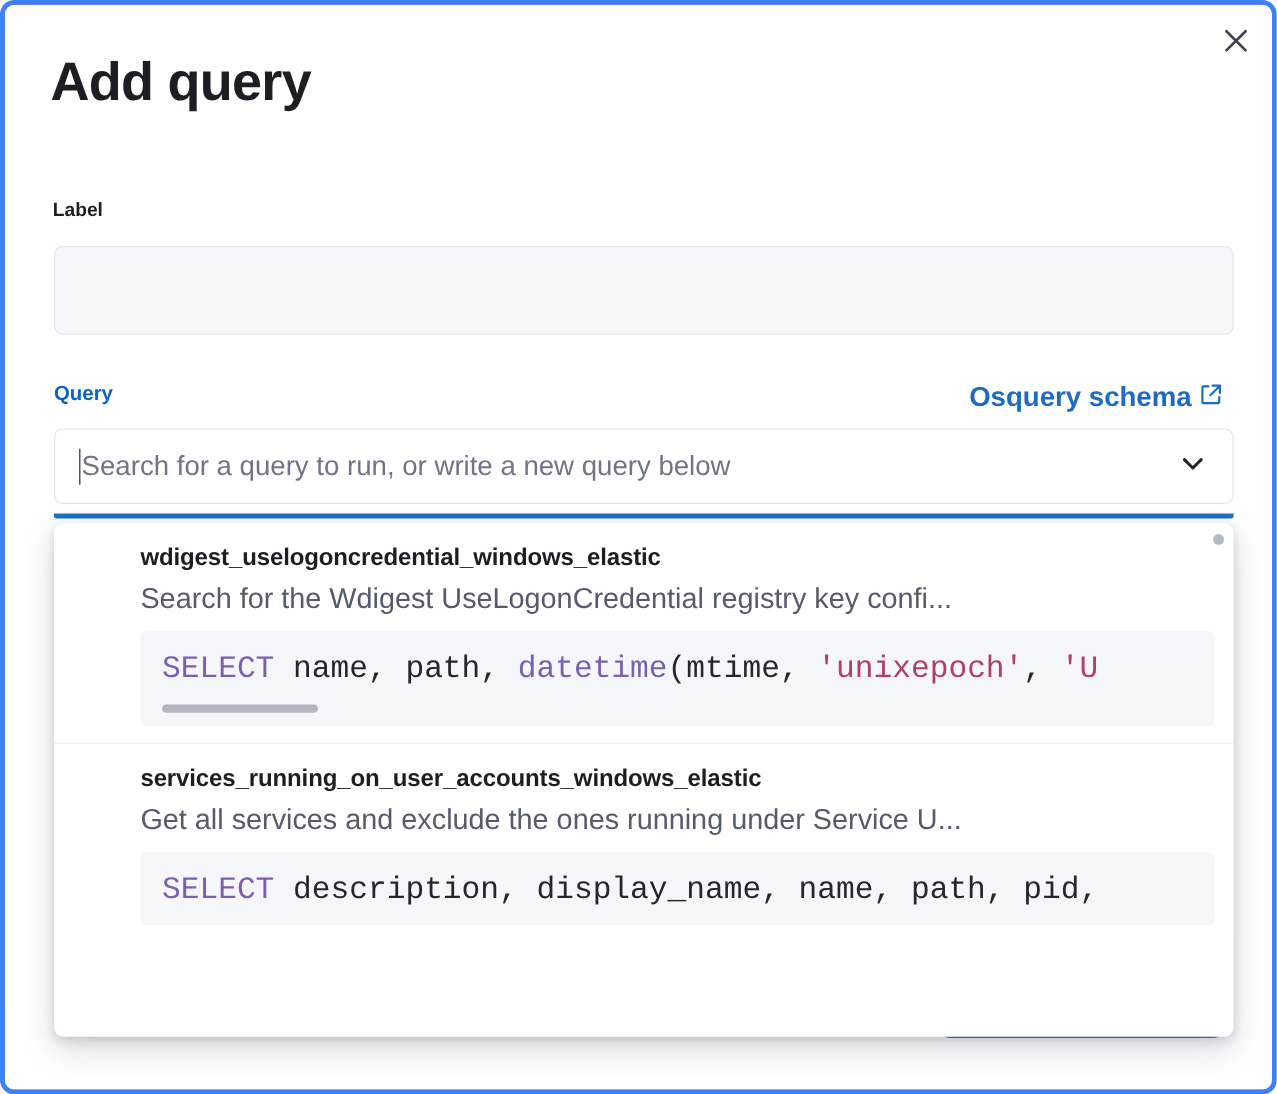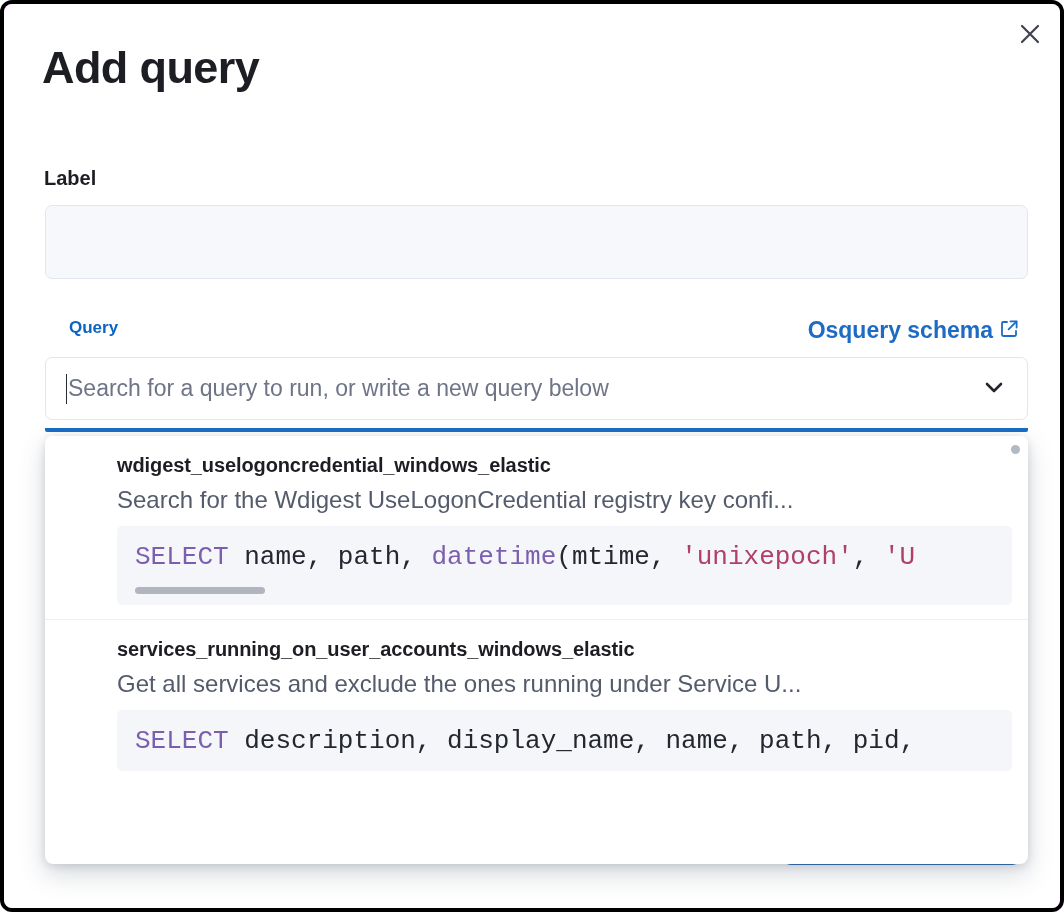--- a/index.html
+++ b/index.html
@@ -12,21 +12,21 @@
     font-family: "Liberation Sans", sans-serif;
     -webkit-font-smoothing: antialiased;
     overflow: hidden;
   }
 
   
   .screen {
     position: relative;
     width: 1064px; height: 912px;
     background: #d946ef;
-    border: 4px solid #000000;
+    border: 4px solid #3b82f6;
     border-radius: 12px;
     overflow: hidden;
   }
 
   
   .modal {
     position: absolute;
     inset: 0;
     background: #ffffff;
   }
@@ -49,21 +49,21 @@
     line-height: 1.05;
     font-weight: 700;
     letter-spacing: -0.6px;
     color: #1d1e24;
     margin: 0;
   }
 
   .field-label {
     position: absolute;
     left: 40px;
-    font-size: 20px;
+    font-size: 16px;
     font-weight: 700;
     color: #1d1e24;
   }
   .field-label.label-row { top: 163px; }
 
   .text-input {
     position: absolute;
     left: 41px; top: 201px;
     width: 983px; height: 74px;
     background: #f7f8fc;
@@ -77,21 +77,20 @@
   }
 
   
   .query-label {
     position: absolute;
     left: 41px; top: 314px;
     font-size: 17px;
     font-weight: 700;
     color: #0b64c4;
     cursor: pointer;
-    margin-left: 24px;
   }
   .schema-link {
     position: absolute;
     right: 41px; top: 313px;
     font-size: 23px;
     font-weight: 700;
     color: #1d6bc4;
     display: flex; align-items: center; gap: 7px;
     text-decoration: none;
     cursor: pointer;

